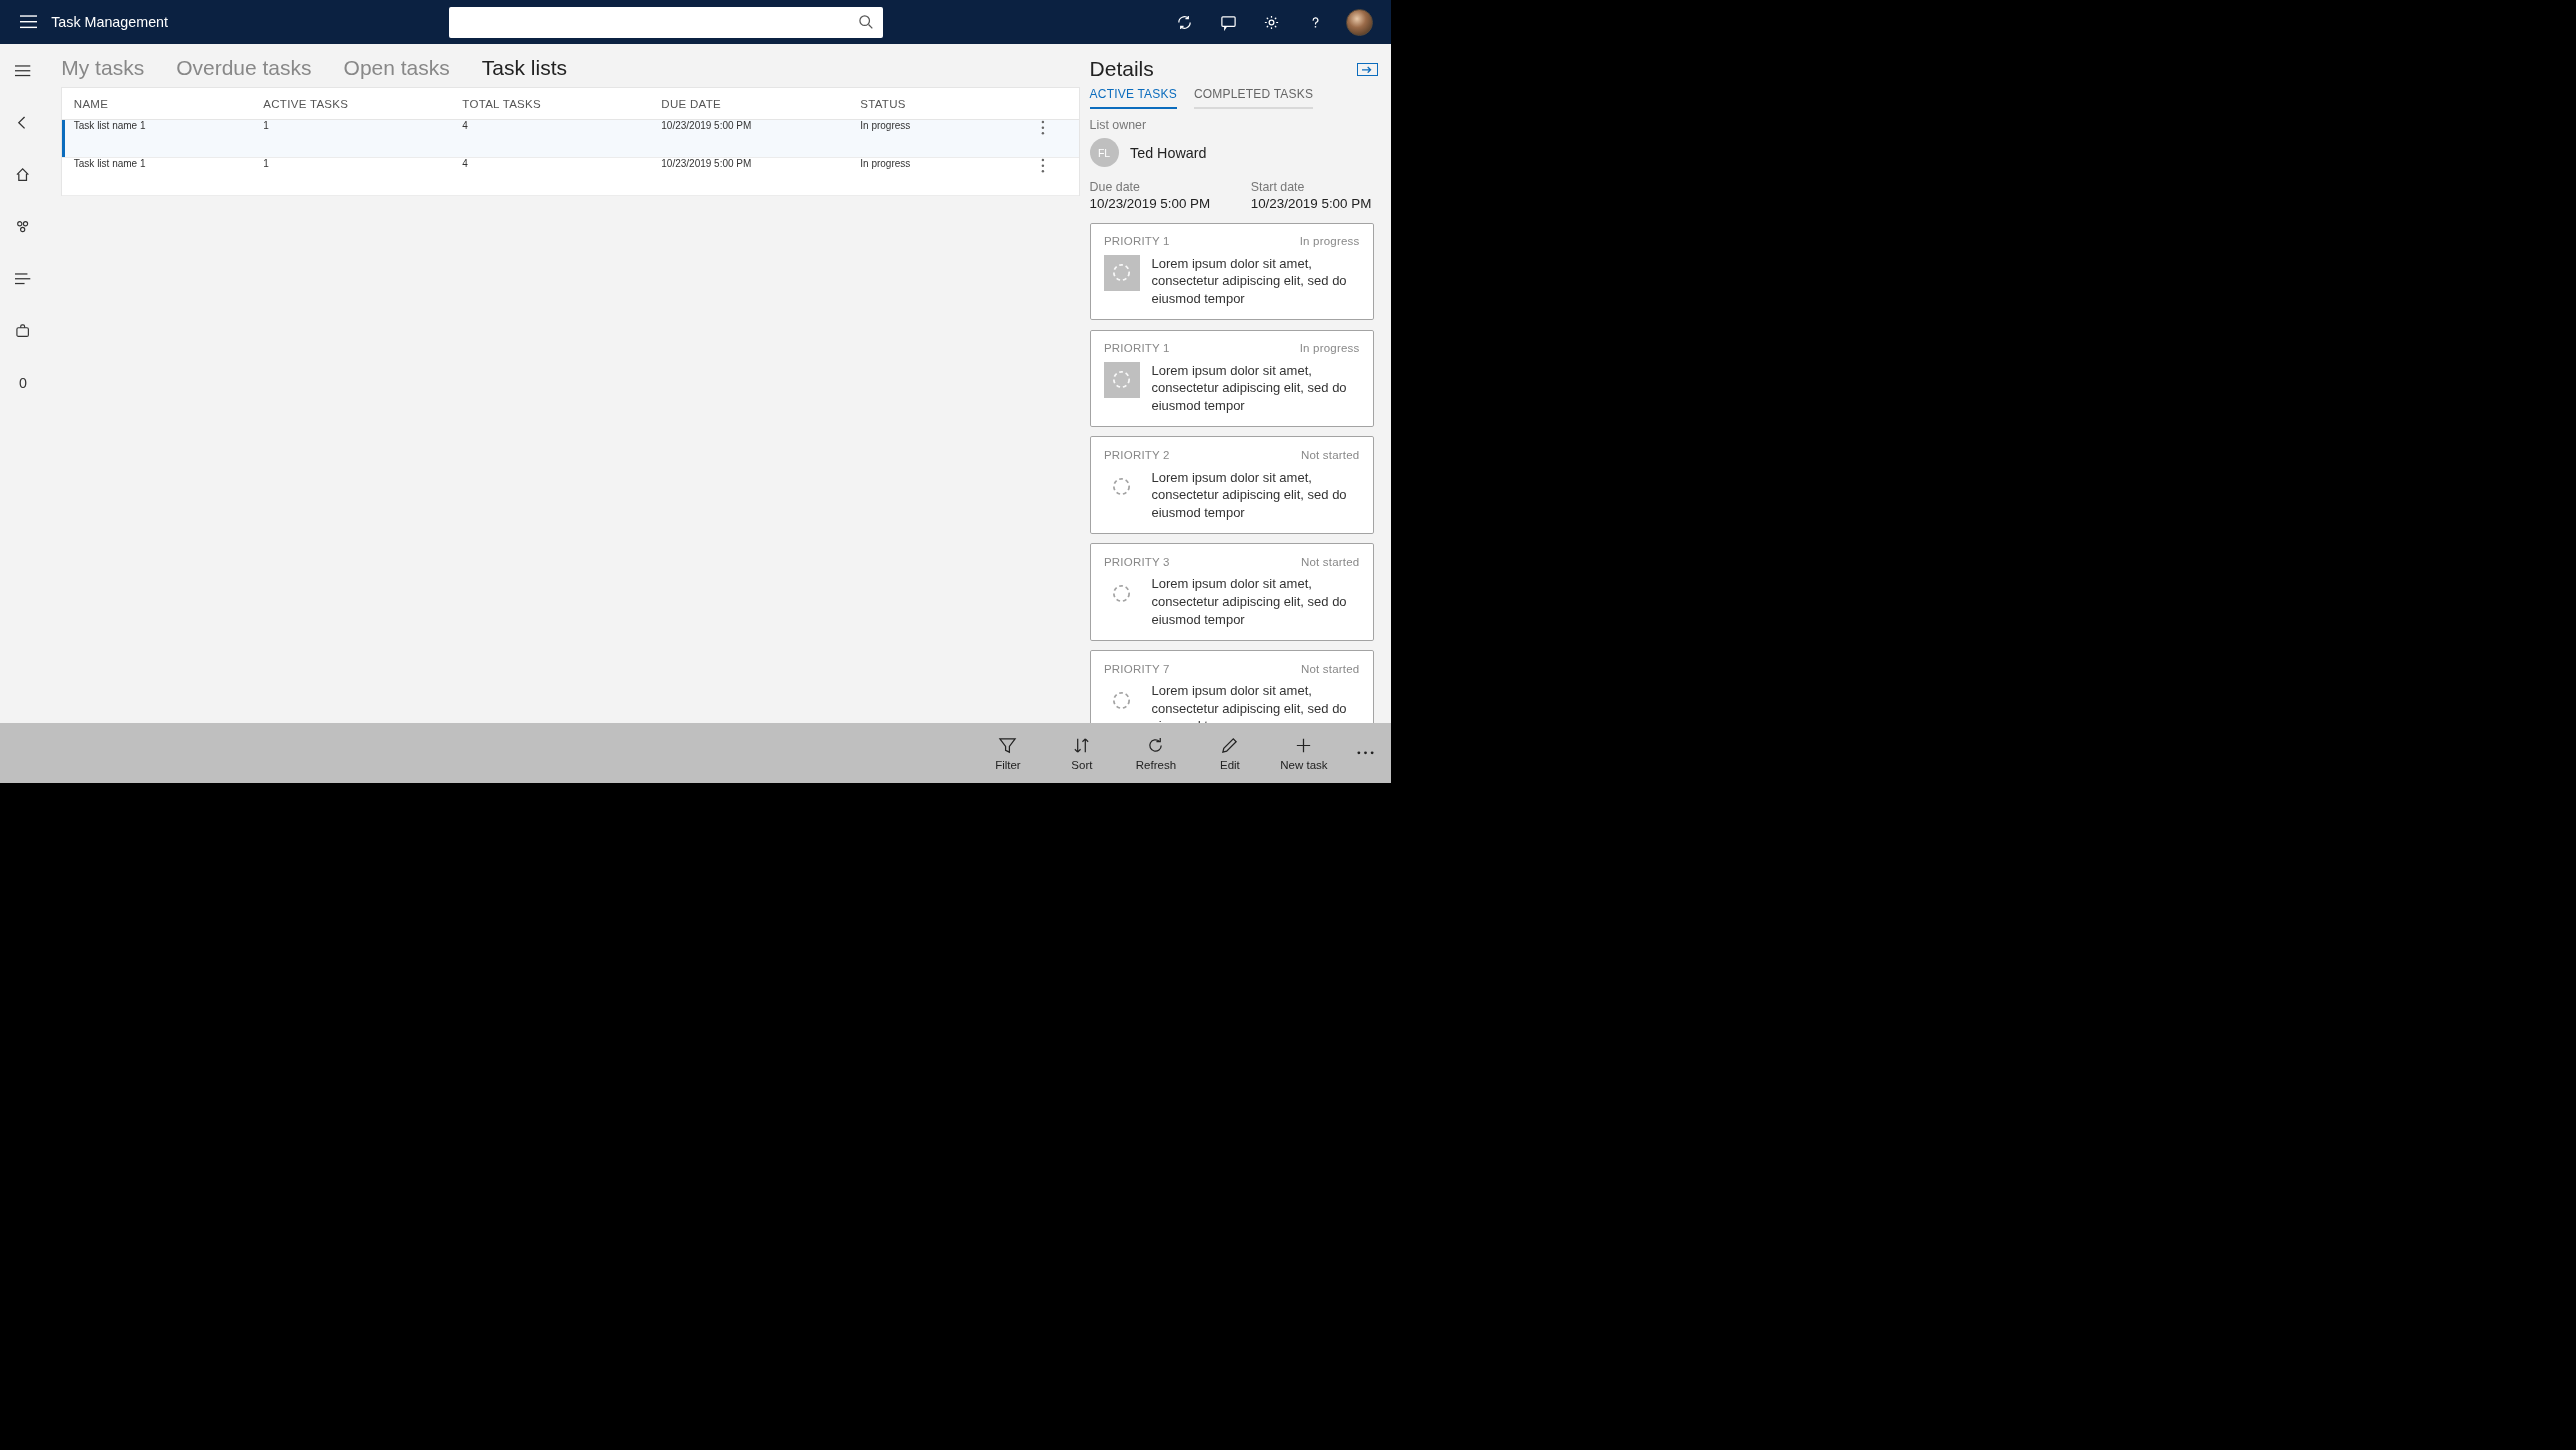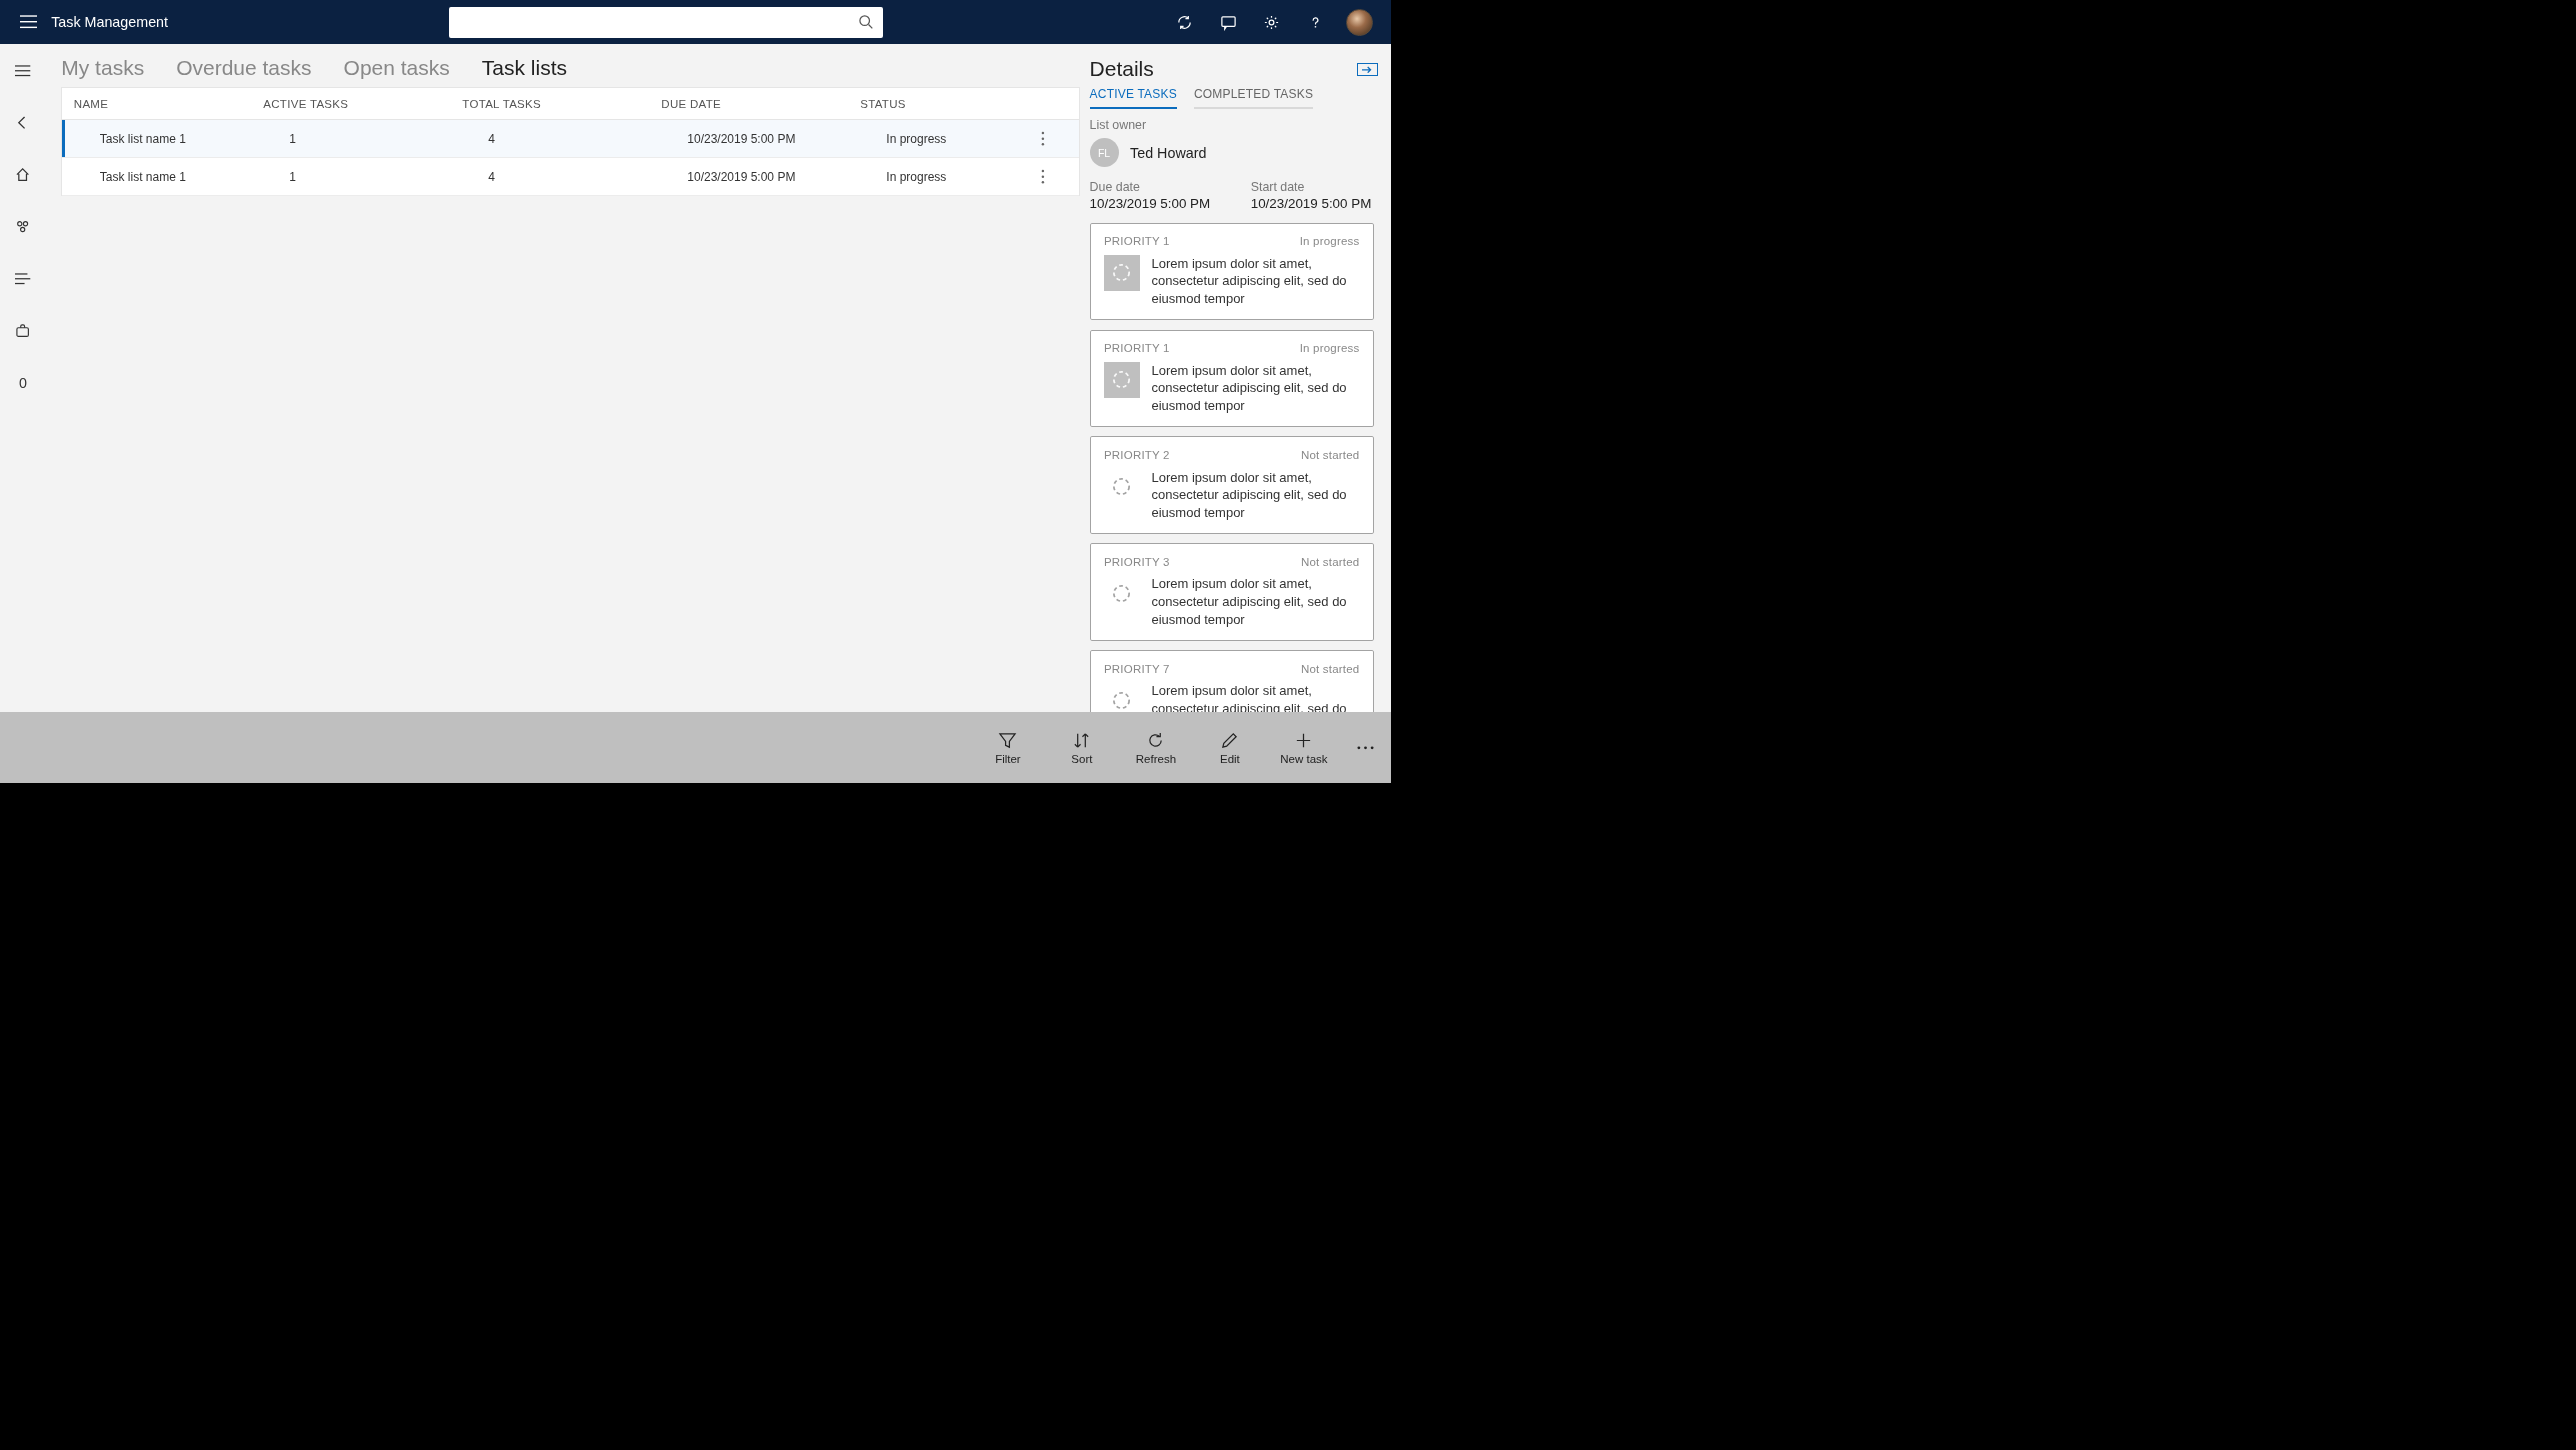--- a/index.html
+++ b/index.html
@@ -28,21 +28,21 @@
 
 
 .main { flex: 1; background: #f3f3f3; display: flex; min-height: 0; }
 .content { flex: 1; display: flex; flex-direction: column; background: #f3f3f3; padding-left: 15.3px; min-width: 0; }
 .tabs { display: flex; gap: 32px; padding: 11.5px 0 7.6px 0; align-items: center; }
 .tabs .tab { font-size: 21px; font-weight: 300; color: #888; cursor: pointer; }
 .tabs .tab.active { color: #222; }
 
 .grid { background: #fff; border: 1px solid #e5e5e5; border-bottom: none; }
 .ghead { display: flex; height: 32px; align-items: center; font-size: 11.5px; color: #555; letter-spacing: 0.3px; border-bottom: 1px solid #e5e5e5; }
-.grow { display: flex; height: 38px; align-items: center; font-size: 12px; color: #333; border-bottom: 1px solid #ececec; position: relative; padding-left: 26px; }
+.grow { display: flex; height: 38px; font-size: 10px; color: #333; border-bottom: 1px solid #ececec; position: relative; }
 .grow.selected { background: #f5f9fd; }
 .grow.selected::before { content: ""; position: absolute; left: 0; top: 0; bottom: 0; width: 2.9px; background: #0b6cbd; }
 .col-name { width: 201px; padding-left: 11.5px; }
 .col-active { width: 199px; }
 .col-total { width: 199px; }
 .col-due { width: 199px; }
 .col-status { flex: 1; }
 .col-more { width: 38px; text-align: center; color: #666; cursor: pointer; }
 
 
@@ -65,21 +65,21 @@
 
 .card { background: #fff; border: 1px solid #a3a3a3; border-radius: 1.9px; padding: 11.5px 13.4px; margin-bottom: 9.6px; }
 .card-head { display: flex; justify-content: space-between; font-size: 11.5px; color: #888; margin-bottom: 7.6px; letter-spacing: 0.2px; }
 .card-body { display: flex; gap: 11.5px; }
 .thumb { width: 36px; height: 36px; background: #bfbfbf; display: flex; align-items: center; justify-content: center; flex-shrink: 0; }
 .thumb.outline { background: transparent; }
 .thumb svg { opacity: 0.9; }
 .cdesc { font-size: 13px; color: #333; line-height: 1.35; }
 
 
-.cmdbar { height: 71px; background: #bfbfbf; display: flex; align-items: center; justify-content: flex-end; padding: 0 9.6px; gap: 17px; }
+.cmdbar { height: 60px; background: #bfbfbf; display: flex; align-items: center; justify-content: flex-end; padding: 0 9.6px; gap: 17px; }
 .cmd { display: flex; flex-direction: column; align-items: center; justify-content: center; width: 57px; color: #222; cursor: pointer; font-size: 11.5px; gap: 2.9px; }
 .cmd .cicon { height: 21px; display: flex; align-items: center; justify-content: center; }
 .cmd.more { width: 32px; }
 
 svg { display: block; }
 
 
 .dbody::-webkit-scrollbar { width: 5.7px; }
 .dbody::-webkit-scrollbar-thumb { background: #c8c8c8; border-radius: 2.9px; }
 </style>

